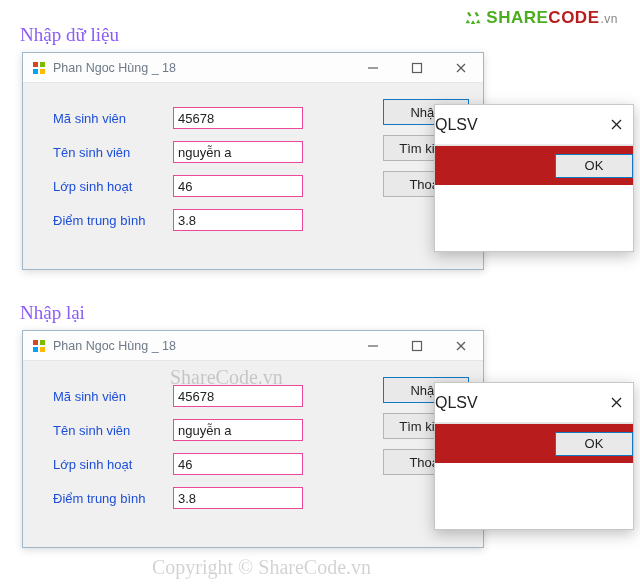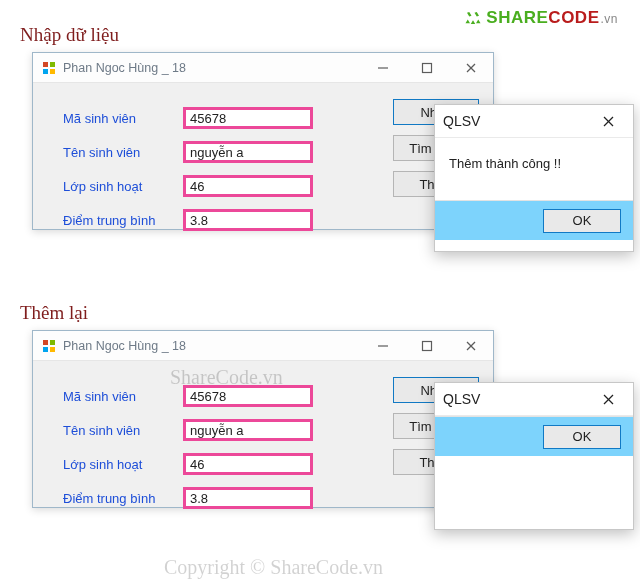--- a/index.html
+++ b/index.html
@@ -8,67 +8,67 @@
   .page { width:640px; height:587px; position:relative; overflow:hidden; }
 
   
   .logo { position:absolute; top:8px; right:22px; font-weight:700; font-size:17px;
           letter-spacing:0.5px; display:flex; align-items:center; gap:4px; color:#444; }
   .logo .green { color:#4aae1f; }
   .logo .gray  { color:#b91c1c; font-weight:600; }
   .logo .vn { font-size:12px; color:#888; font-weight:400; margin-left:1px;text-align:right; }
   .logo-mark { width:18px; height:18px; display:inline-flex; align-items:center; justify-content:center; }
 
-  .section-caption { font-family:"Times New Roman",serif; font-size:19px; color:#7f1d1d;
+  .section-caption { font-family:"Times New Roman",serif; font-size:19px; color:#8b5cf6;
                      margin:6px 0 6px 20px; }
 
   .section { position:relative; width:612px; margin-left:14px; height:230px; }
 
   
-  .winform { position:absolute; left:18px; top:0; width:462px; height:178px;
+  .winform { position:absolute; left:8px; top:0; width:462px; height:218px;
              background:#f0f0f0; border:1px solid #9fb7c9; box-shadow:0 2px 8px rgba(0,0,0,.15); }
   .titlebar { height:30px; background:#fdfdfd; border-bottom:1px solid #e6e6e6;
               display:flex; align-items:center; padding:0 0 0 8px; color:#6e7a87; }
   .titlebar .form-icon { width:16px; height:16px; margin-right:6px; display:inline-flex;
                          align-items:center; justify-content:center; }
   .titlebar .title-text { flex:0 0 auto; font-size:12.5px; }
   .titlebar .spacer { flex:1 1 auto; }
   .sysbtn { width:44px; height:30px; display:inline-flex; align-items:center; justify-content:center;
             color:#6f6f6f; }
   .sysbtn svg { stroke:#5c5c5c; }
 
   .client { position:relative; padding:18px 16px 16px 30px; }
   .row { display:flex; align-items:center; height:34px; }
   .lbl { width:120px; font-size:13px; color:#1d4ed8; }
-  .tb  { width:130px; height:22px; border:3px solid #ec4899; background:#fff; padding:0 4px;
+  .tb  { width:130px; height:22px; border:1px solid #ec4899; background:#fff; padding:0 4px;
          font-size:13px; color:#222; font-family:inherit; }
 
   .buttons { position:absolute; right:14px; top:16px; display:flex; flex-direction:column; gap:10px; }
   .btn { width:86px; height:26px; background:#e9e9e9; border:1px solid #1179c4; font-size:13px;
          color:#222; display:flex; align-items:center; justify-content:center; }
   .btn.secondary { border:1px solid #b5b5b5; }
 
   
   .msgbox { position:absolute; right:-8px; top:52px; width:200px; height:148px;
             background:#fff; border:1px solid #c7c7c7; box-shadow:0 4px 14px rgba(0,0,0,.25); }
-  .msg-title { height:33px; display:flex; align-items:center; padding:0 8px; font-size:14px;
+  .msg-title { height:40px; display:flex; align-items:center; padding:0 0; font-size:16px;
                color:#222; border-bottom:1px solid #eaeaea; background:#fff; }
   .msg-title .spacer { flex:1; }
   .msg-close { width:34px; height:24px; display:inline-flex; align-items:center; justify-content:center;
                color:#333; font-size:14px; }
   .msg-body { padding:18px 14px 0 14px; font-size:13px; color:#222; min-height:62px; }
-  .msg-footer { height:40px; background:#7dd3fc; display:flex; align-items:center; justify-content:flex-end;
-                padding-right:12px; border-top:1px solid #e3e3e3; }
+  .msg-footer { height:40px; background:#b91c1c; display:flex; align-items:center; justify-content:flex-end;
+                border-top:1px solid #e3e3e3; }
   .msg-ok { width:78px; height:24px; border:1.5px solid #1179c4; background:#e9e9e9; font-size:13px;
             display:flex; align-items:center; justify-content:center; }
 
   
   .wm-center { position:absolute; left:170px; top:366px; font-size:20px; color:rgba(0,0,0,.18);
                font-family:"Segoe UI"; pointer-events:none; }
-  .wm-copy { position:absolute; left:164px; bottom:8px; font-size:20px; color:rgba(0,0,0,.18);
+  .wm-copy { position:absolute; left:152px; bottom:8px; font-size:20px; color:rgba(0,0,0,.18);
              font-family:"Segoe UI"; pointer-events:none; }
 </style>
 </head>
 <body>
 <div class="page">
 
 <div class="logo">
   <span class="logo-mark">
     <svg width="18" height="18" viewBox="0 0 24 24">
           <path d="M7 4l3 5-3 1-3-5zM17 4l3 5-3 1-3-5zM5 14l-3 5h6zM19 14l3 5h-6zM9 20h6l-3-5z" fill="#4aae1f"></path>
@@ -138,28 +138,27 @@
     <div class="msg-title">
       <span>QLSV</span>
       <span class="spacer"></span>
       <span class="msg-close">
         <svg width="11" height="11" viewBox="0 0 11 11">
               <line x1="1" y1="1" x2="10" y2="10" stroke="#222" stroke-width="1.3"></line>
               <line x1="10" y1="1" x2="1" y2="10" stroke="#222" stroke-width="1.3"></line>
             </svg>
       </span>
     </div>
-    <div class="msg-body">Thêm thành công !!</div>
     <div class="msg-footer">
       <div class="msg-ok">OK</div>
     </div>
   </div>
 </div>
 
-<div class="section-caption" style="margin-top:20px;">Thêm lại</div>
+<div class="section-caption" style="margin-top:20px;">Nhập lại</div>
 <div class="section">
   <div class="winform">
     <div class="titlebar">
       <span class="form-icon">
         <svg width="14" height="14" viewBox="0 0 14 14">
               <rect x="1" y="1" width="5" height="5" fill="#d24726"></rect>
               <rect x="8" y="1" width="5" height="5" fill="#7fba00"></rect>
               <rect x="1" y="8" width="5" height="5" fill="#00a4ef"></rect>
               <rect x="8" y="8" width="5" height="5" fill="#ffb900"></rect>
             </svg>

